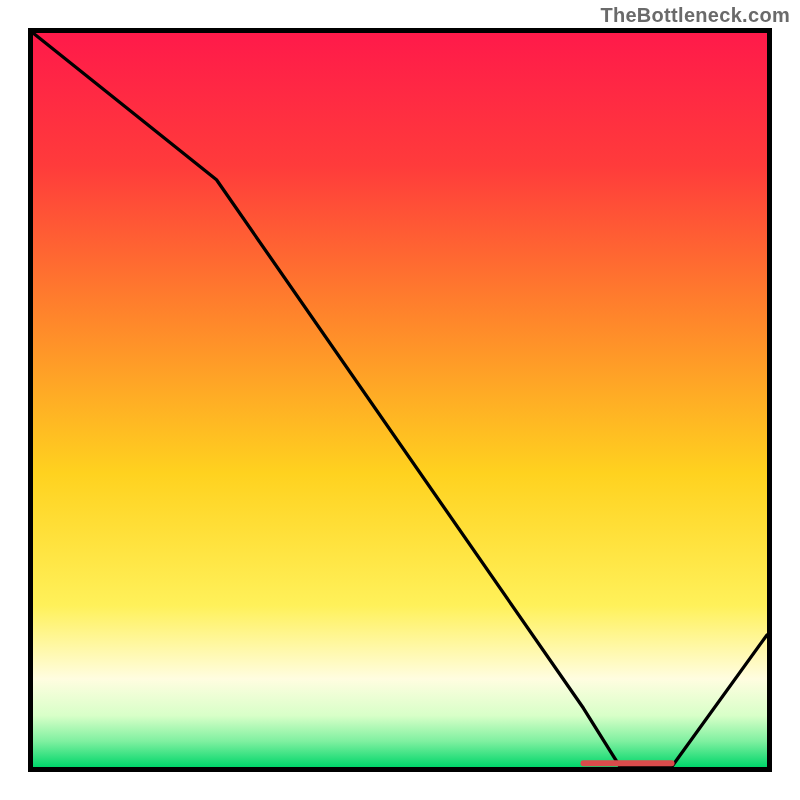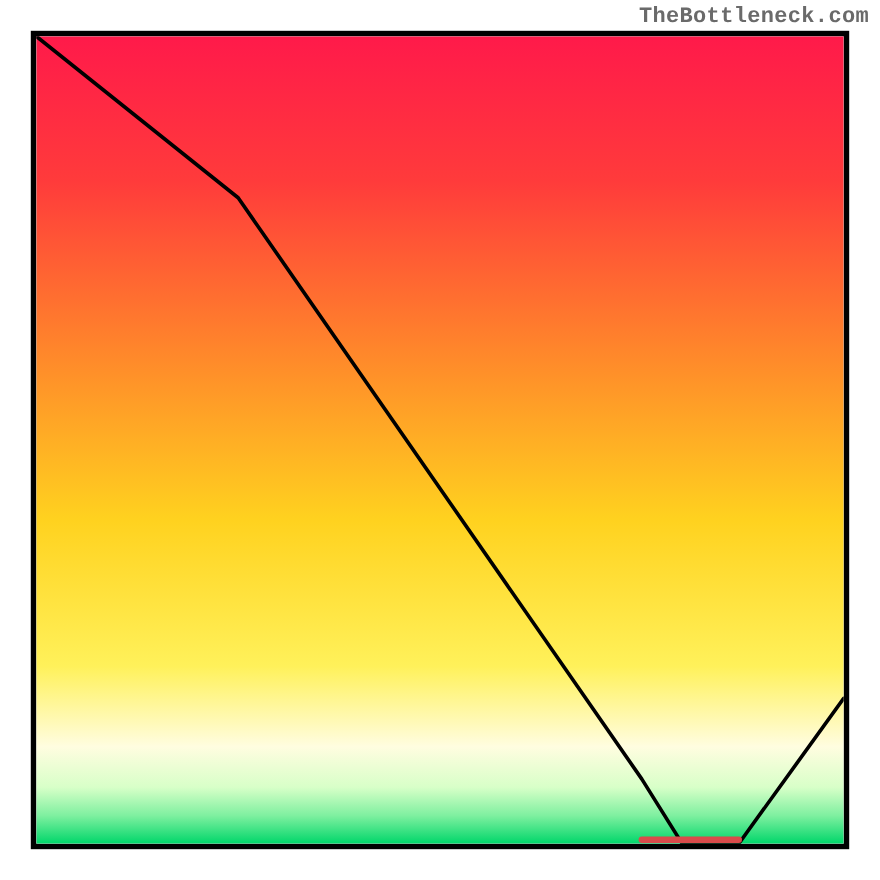--- a/index.html
+++ b/index.html
@@ -8,21 +8,20 @@
     width: 800px;
     height: 800px;
     background: #ffffff;
     font-family: Arial, Helvetica, sans-serif;
     overflow: hidden;
   }
   .frame {
     position: relative;
     width: 800px;
     height: 636px;
-    font-family: Liberation Mono, monospace;
   }
   .watermark {
     position: absolute;
     top: 4px;
     right: 10px;
     font-size: 20px;
     font-weight: bold;
     color: #6a6a6a;
     letter-spacing: 0.3px;
   }

